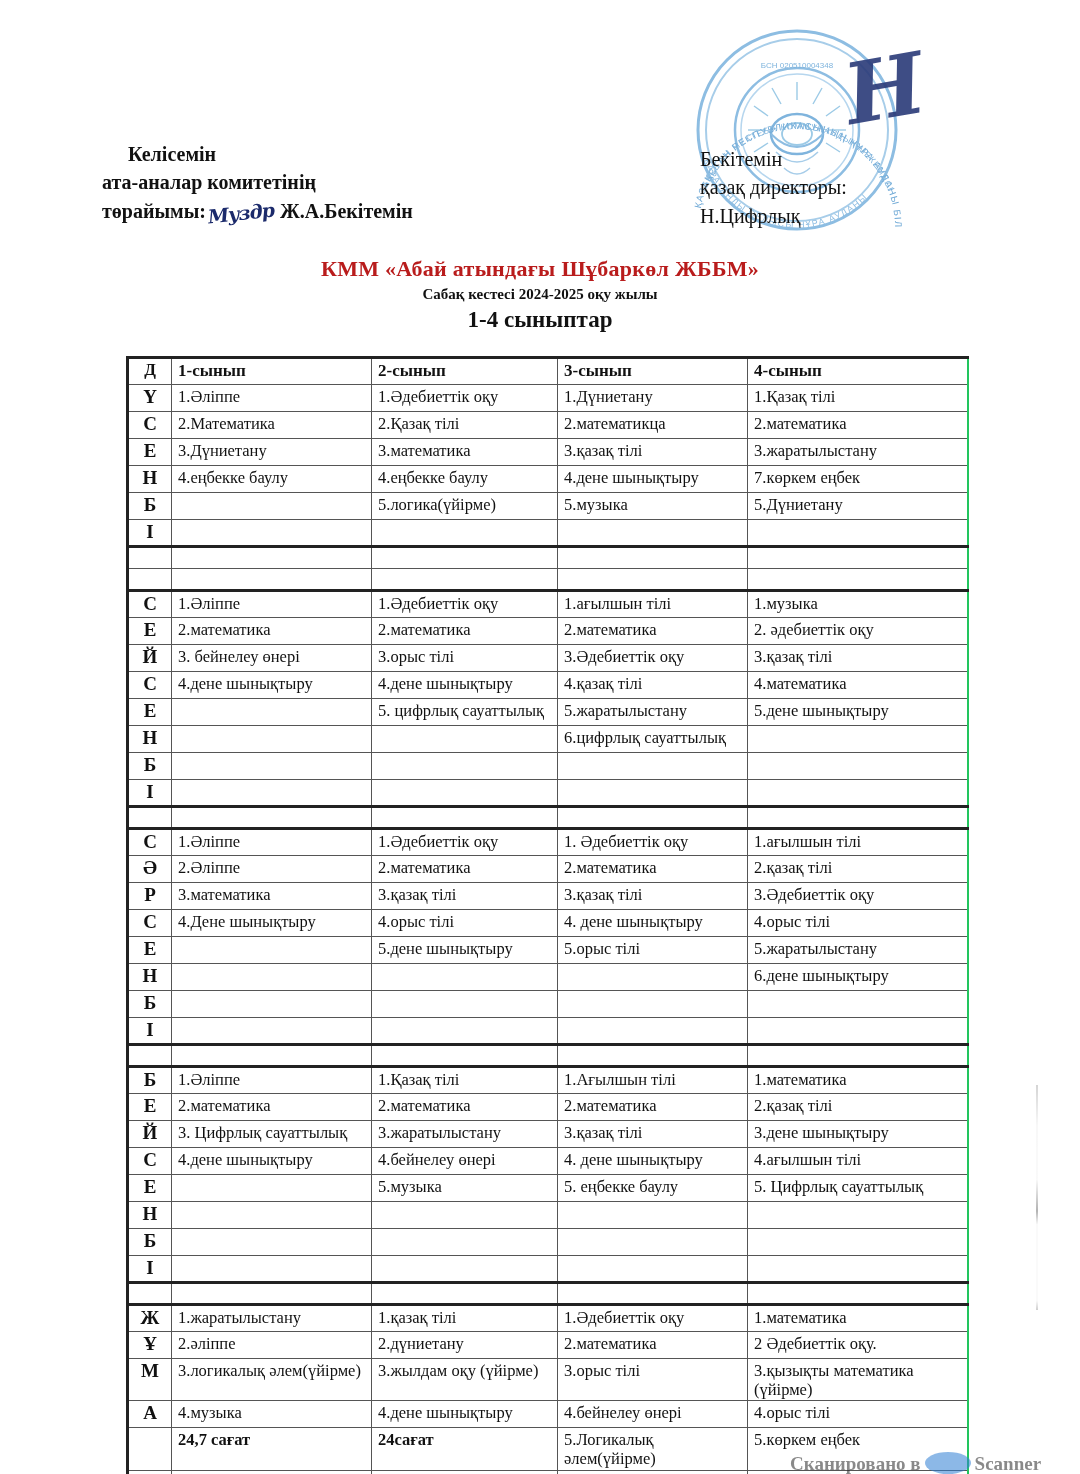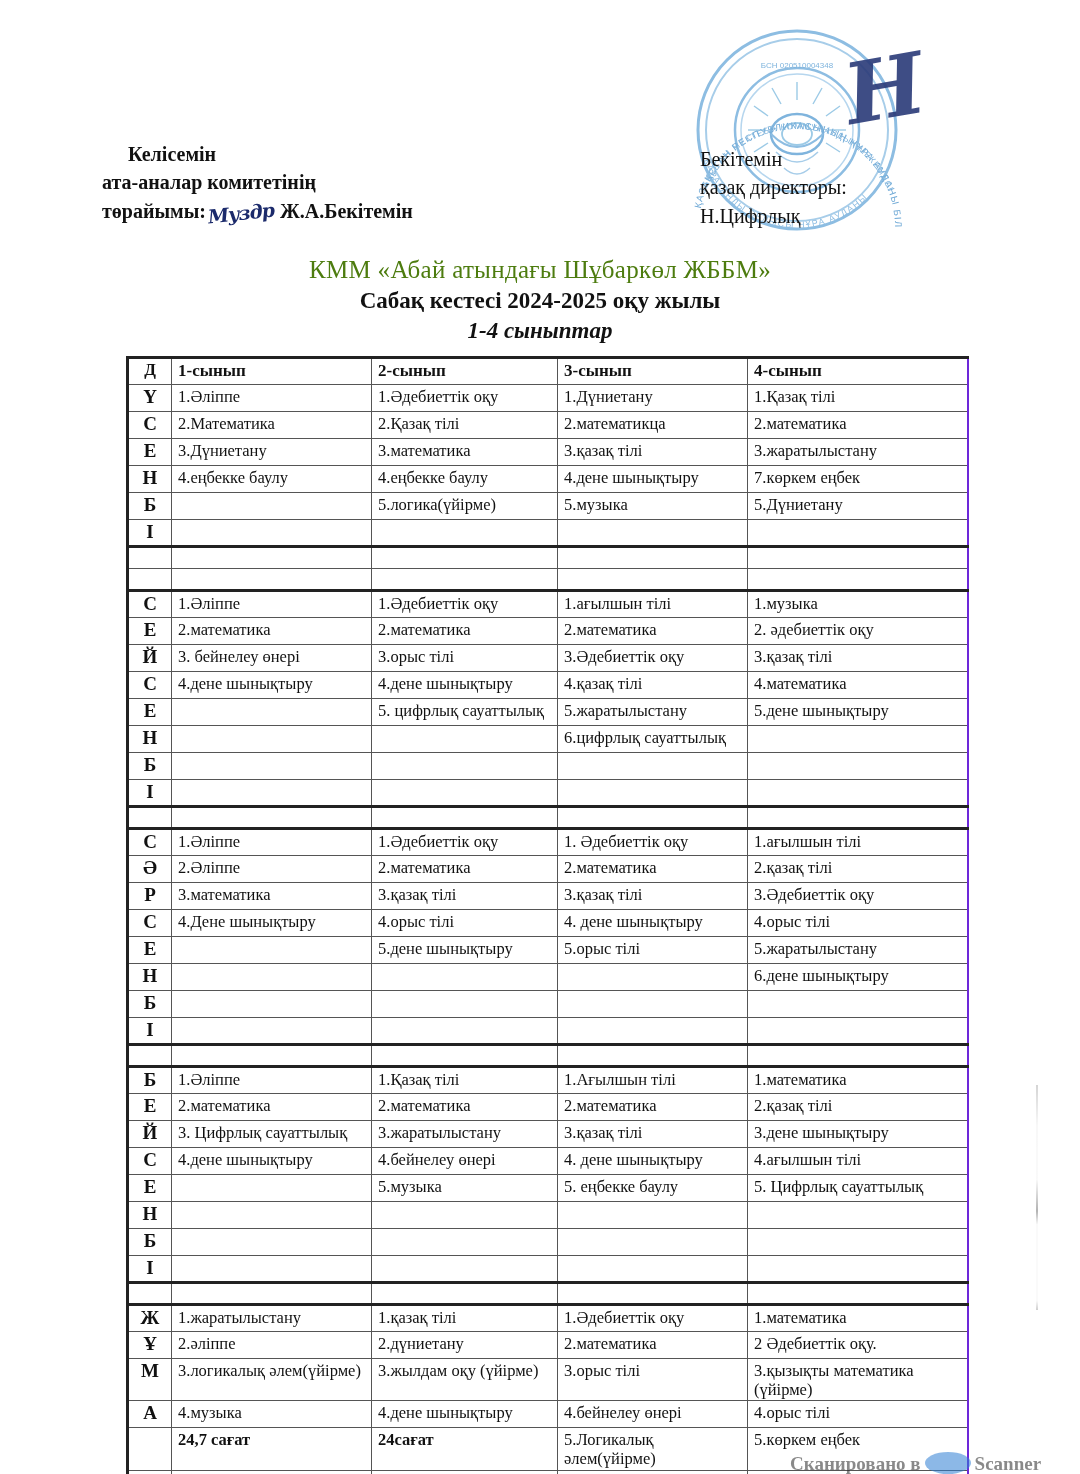--- a/index.html
+++ b/index.html
@@ -35,23 +35,23 @@
   .stamp-wrap{ position:absolute; left:672px; top:22px; width:250px; height:215px; z-index:2; }
   .stamp-sig{
     position:absolute; left:845px; top:40px; z-index:5;
     font-family:"DejaVu Serif", serif; font-style:italic; font-weight:bold;
     font-size:84px; color:#2a3a78; transform:rotate(-10deg);
     opacity:.9; letter-spacing:-10px;
   }
 
   
   .doc-titles{ position:absolute; left:0; top:256px; width:1080px; text-align:center; }
-  .doc-titles .t1{ font-size:25px; font-weight:normal; color:#4d7c0f; letter-spacing:.3px; }
-  .doc-titles .t2{ font-size:23px; font-weight:bold; margin-top:4px; }
-  .doc-titles .t3{ font-size:23px; font-weight:bold; margin-top:4px;font-style:italic; }
+  .doc-titles .t1{ font-size:22px; font-weight:bold; color:#b91c1c; letter-spacing:.3px; }
+  .doc-titles .t2{ font-size:15px; font-weight:bold; margin-top:4px; }
+  .doc-titles .t3{ font-size:23px; font-weight:bold; margin-top:4px; }
 
   
   .sched{
     position:absolute; left:126px; top:356px; width:840px;
     border-collapse:collapse; table-layout:fixed;
     font-size:16.5px;
   }
   .sched td{
     border:1px solid #ララ; border:1px solid #555;
     padding:2px 5px 1px 6px; vertical-align:top;
@@ -66,21 +66,21 @@
   td.daycell{
     font-weight:bold; font-size:19px; text-align:center;
     padding:1px 0 0 0; letter-spacing:0;
   }
   tr.head td{ font-weight:bold; font-size:17px; }
   td.tot{ font-weight:bold; }
 
   
   tr.blockstart td{ border-top:3px solid #222; }
   .sched td.lcol{ border-left:3px solid #222; }
-  .sched td.rcol{ border-right:2px solid #6d28d9; }
+  .sched td.rcol{ border-right:2px solid #22c55e; }
   tr.blockend td{ border-bottom:3px solid #222; }
   tr.spacer td{ height:22px; border-top:1px solid #777; }
 
   
   .scan-line{
     position:absolute; left:1036px; top:1085px; width:2px; height:225px;
     background:linear-gradient(to bottom,rgba(0,0,0,.30),rgba(0,0,0,.05) 18%,
       rgba(0,0,0,.04) 42%, rgba(0,0,0,.55) 56%, rgba(0,0,0,.04) 62%,
       rgba(0,0,0,.04) 96%, rgba(0,0,0,.35));
     opacity:.55;

